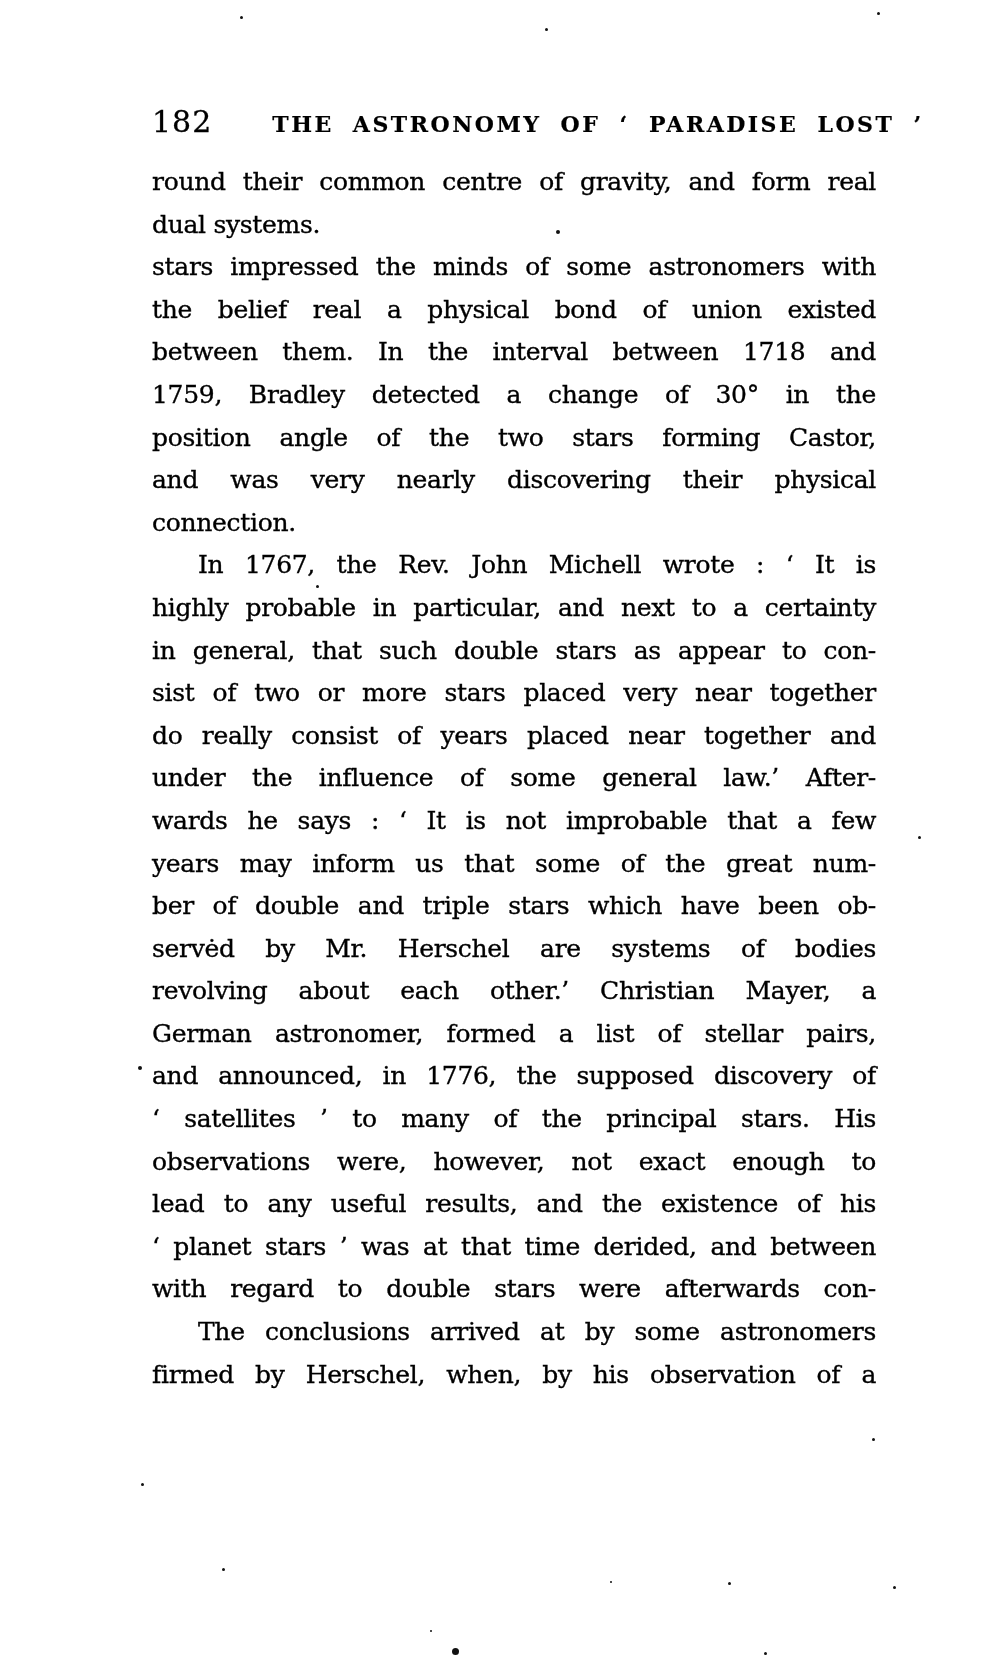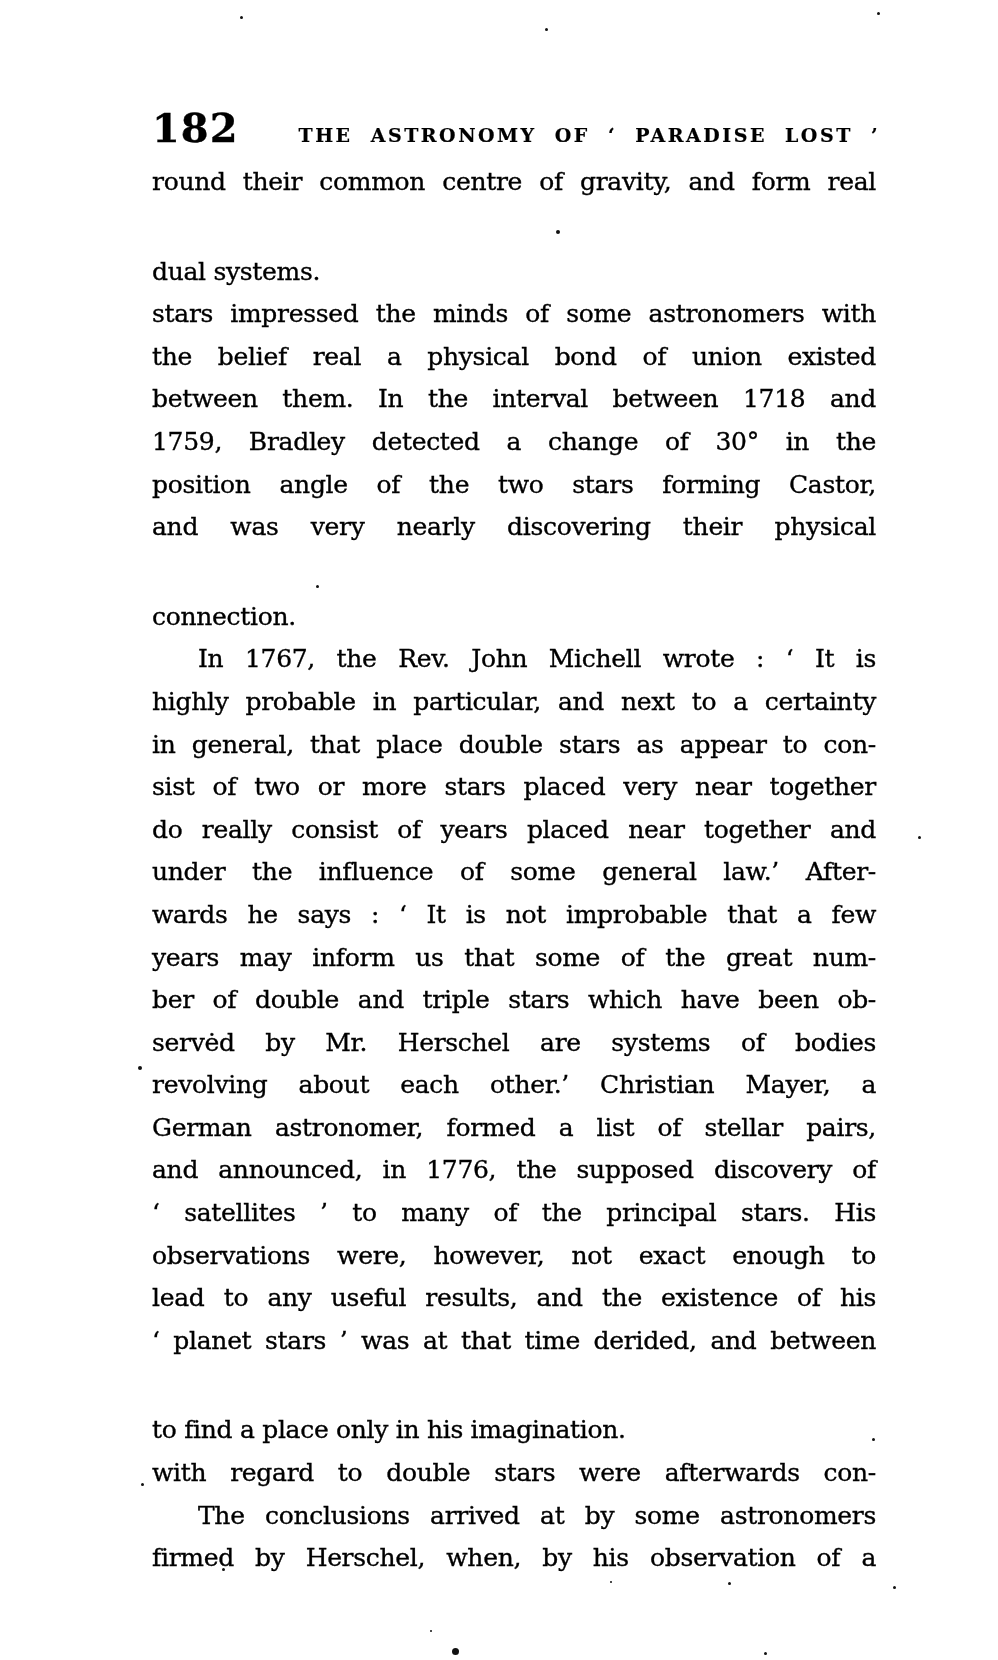--- a/index.html
+++ b/index.html
@@ -19,27 +19,27 @@
   }
   .header {
     position: absolute;
     top: 104px;
     left: 152px;
     width: 724px;
     display: flex;
     align-items: baseline;
   }
   .page-number {
-    font-size: 40px;
-    font-weight: 700;
+    font-size: 30px;
+    font-weight: 400;
     letter-spacing: 1px;
     -webkit-text-stroke: 0.3px #000;
   }
   .running-title {
-    font-size: 19px;
+    font-size: 22px;
     font-weight: 700;
     letter-spacing: 2.5px;
     word-spacing: 9px;
     margin-left: 60px;
     white-space: nowrap;
     -webkit-text-stroke: 0.2px #000;
   }
   .text-block {
     position: absolute;
     top: 161px;
@@ -52,21 +52,20 @@
     line-height: 42.6px;
     height: 42.6px;
     text-align: justify;
     text-align-last: justify;
     white-space: normal;
     -webkit-text-stroke: 0.35px #000;
   }
   .line.noj {
     text-align: right;
     text-align-last: left;
-    margin-top: 47px;
   }
   .line.ind {
     text-indent: 46px;
   }
   .speck {
     position: absolute;
     background: #111;
     border-radius: 50%;
   }
 </style>
@@ -85,36 +84,35 @@
       <div class="line noj">dual systems.</div>
       <div class="line">stars impressed the minds of some astronomers with</div>
       <div class="line">the belief real a physical bond of union existed</div>
       <div class="line">between them.  In the interval between 1718 and</div>
       <div class="line">1759, Bradley detected a change of 30° in the</div>
       <div class="line">position angle of the two stars forming Castor,</div>
       <div class="line">and was very nearly discovering their physical</div>
       <div class="line noj">connection.</div>
       <div class="line ind">In 1767, the Rev. John Michell wrote : ‘ It is</div>
       <div class="line">highly probable in particular, and next to a certainty</div>
-      <div class="line">in general, that place double stars as appear to con-</div>
+      <div class="line">in general, that such double stars as appear to con-</div>
       <div class="line">sist of two or more stars placed very near together</div>
       <div class="line">do really consist of years placed near together and</div>
       <div class="line">under the influence of some general law.’  After-</div>
       <div class="line">wards he says : ‘ It is not improbable that a few</div>
       <div class="line">years may inform us that some of the great num-</div>
       <div class="line">ber of double and triple stars which have been ob-</div>
       <div class="line">servėd by Mr. Herschel are systems of bodies</div>
       <div class="line">revolving about each other.’  Christian Mayer, a</div>
       <div class="line">German astronomer, formed a list of stellar pairs,</div>
       <div class="line">and announced, in 1776, the supposed discovery of</div>
       <div class="line">‘ satellites ’ to many of the principal stars.  His</div>
       <div class="line">observations were, however, not exact enough to</div>
       <div class="line">lead to any useful results, and the existence of his</div>
       <div class="line">‘ planet stars ’ was at that time derided, and between</div>
-      <div class="line noj">to find a place only in his imagination.</div>
       <div class="line">with regard to double stars were afterwards con-</div>
       <div class="line ind">The conclusions arrived at by some astronomers</div>
       <div class="line">firmed by Herschel, when, by his observation of a</div>
     </div>
 
 <div class="speck" style="left: 240px; top: 16px; width: 3px; height: 3px;"></div>
     <div class="speck" style="left: 545px; top: 28px; width: 3px; height: 3px;"></div>
     <div class="speck" style="left: 877px; top: 12px; width: 3px; height: 3px;"></div>
     <div class="speck" style="left: 556px; top: 230px; width: 4px; height: 4px;"></div>
     <div class="speck" style="left: 316px; top: 585px; width: 3px; height: 3px;"></div>

